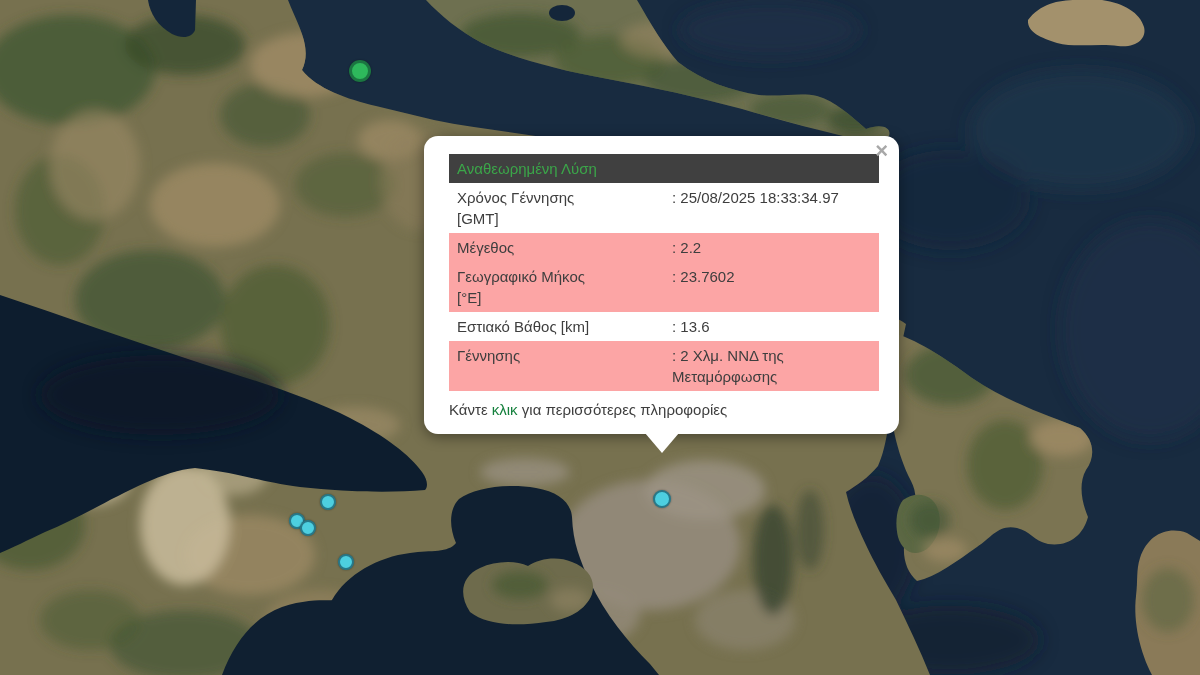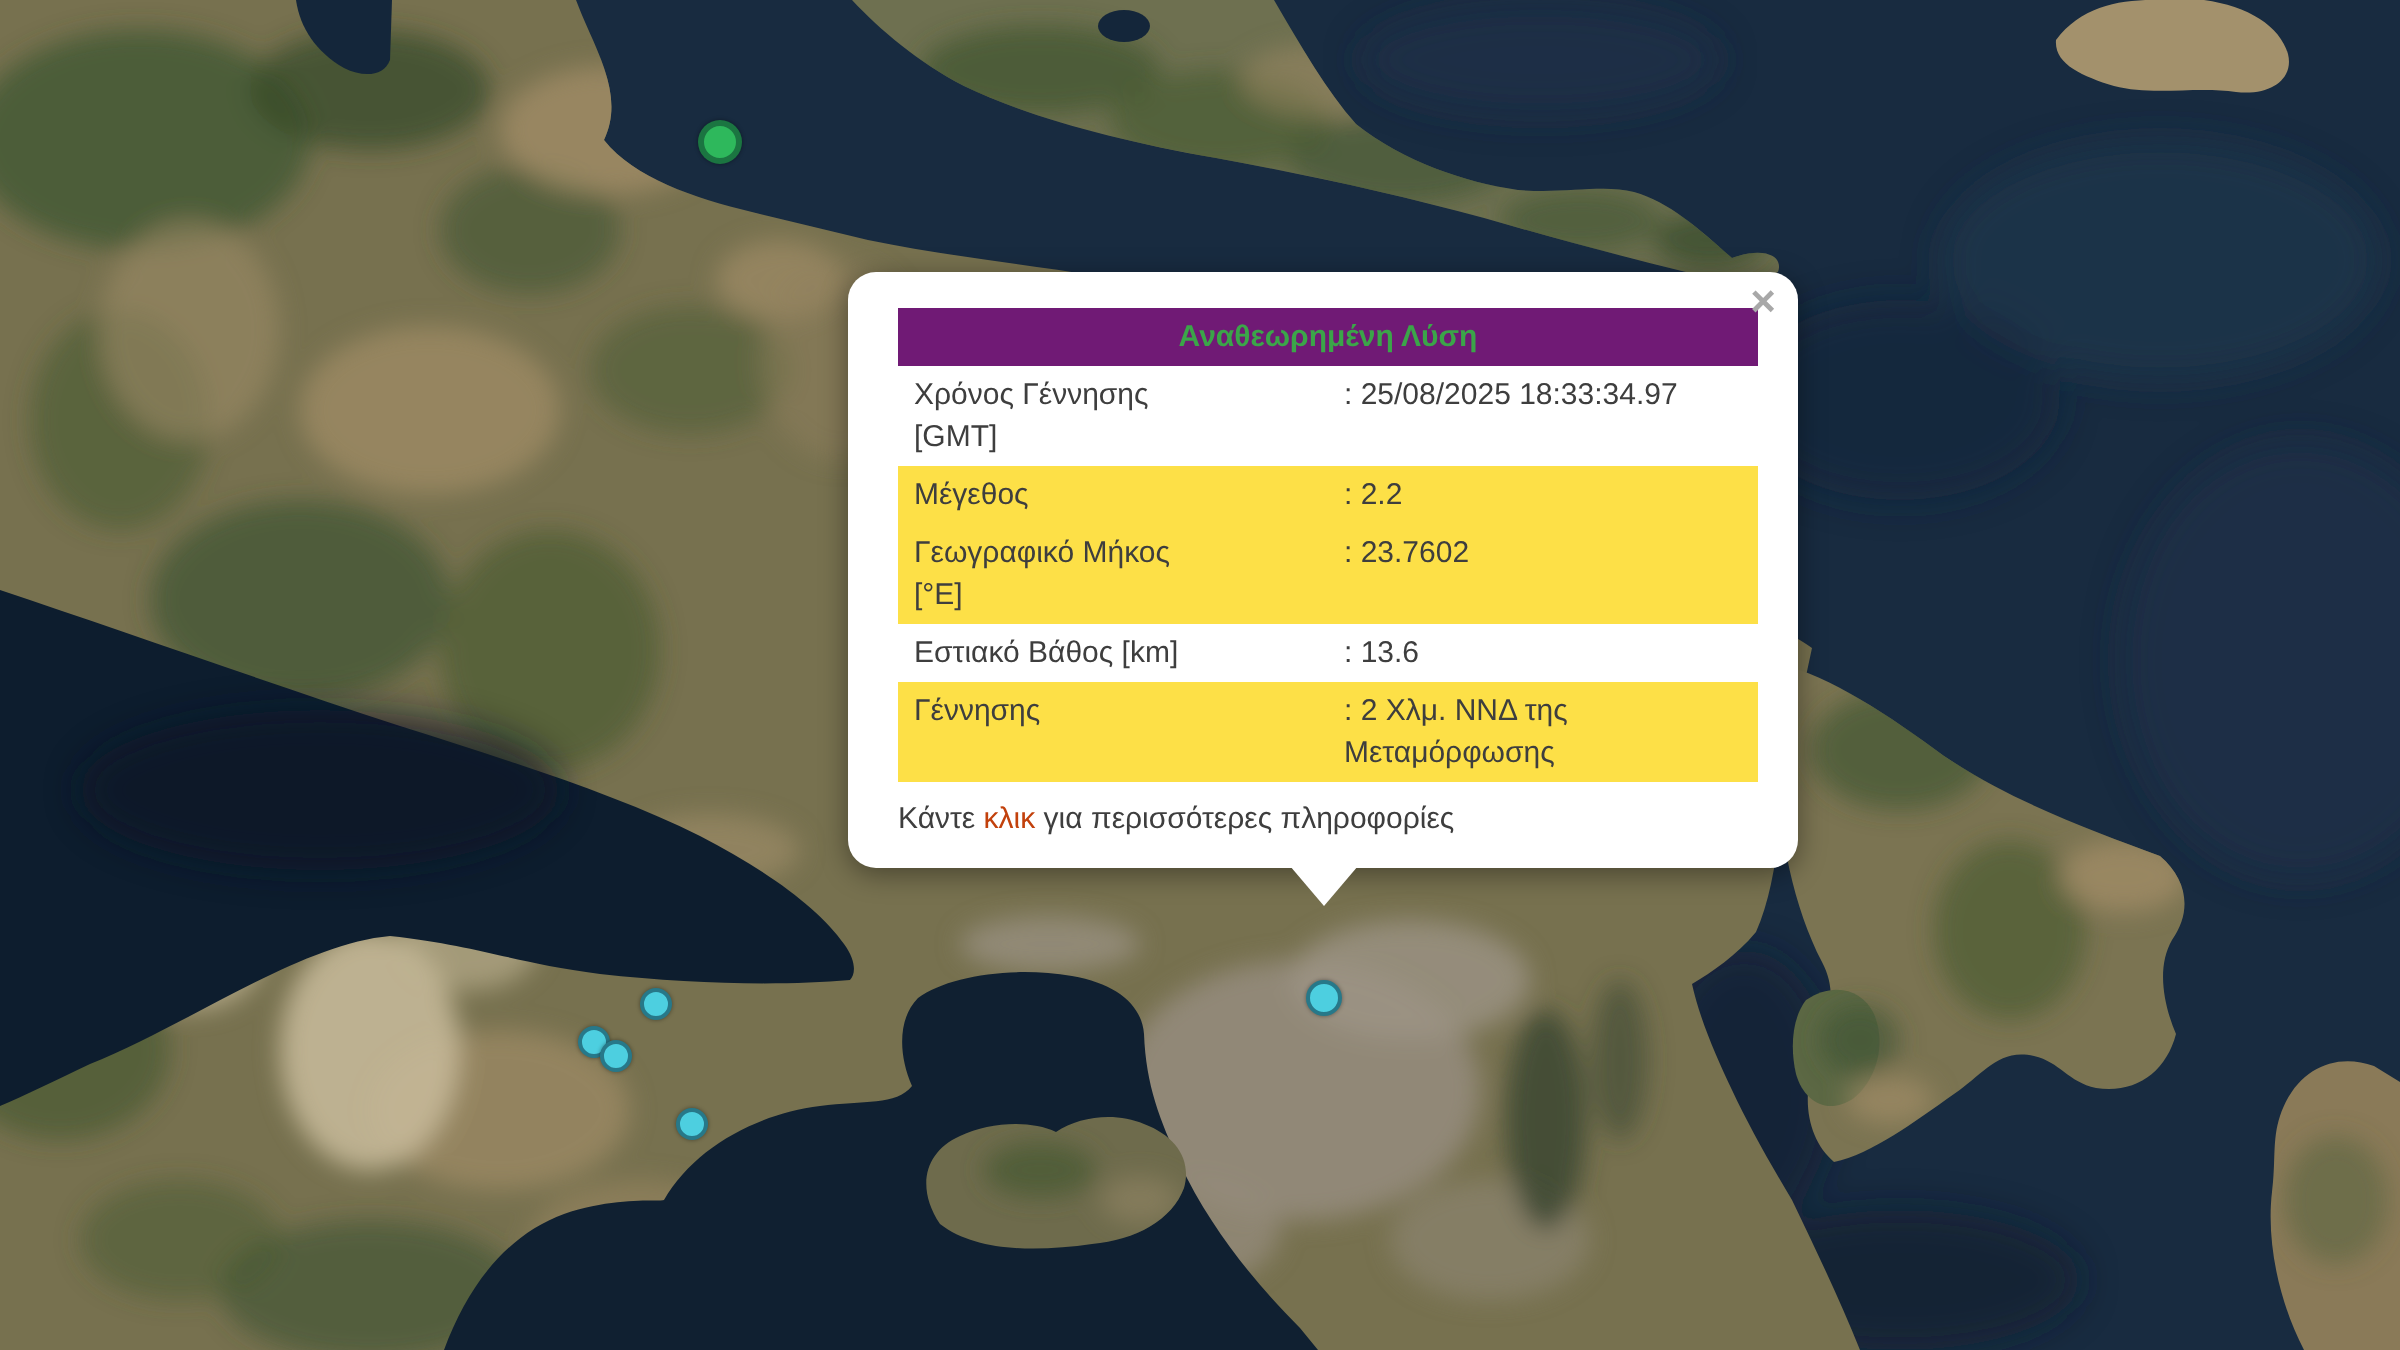--- a/index.html
+++ b/index.html
@@ -38,31 +38,31 @@
     position:absolute;top:4px;right:11px;
     font-size:22px;line-height:22px;color:#a8a8a8;
     font-weight:bold;cursor:pointer;user-select:none;
     font-family:"Liberation Sans",sans-serif;
   }
   table.info{
     width:430px;border-collapse:collapse;
     font-size:15px;color:#3E3E3E;table-layout:fixed;
   }
   table.info td{padding:4px 8px;vertical-align:top;line-height:21px;}
-  table.info tr.shade td{background:#fde047;}
+  table.info tr.shade td{background:#fca5a5;}
   td.hdr{
-    text-align:center;font-weight:bold;color:#3BA549;
-    padding:2px 4px;background:#701a75;
+    text-align:left;font-weight:normal;color:#3BA549;
+    padding:2px 4px;background:#404040;
   }
   td.lbl{width:192px;}
   td.val{padding-left:6px;}
   .l2{display:block;}
   .l2:empty{display:none;}
   .popup-footer{margin-top:8px;font-size:15px;color:#3E3E3E;line-height:21px;}
-  .popup-footer .lnk{color:#c2410c;cursor:pointer;}
+  .popup-footer .lnk{color:#15803d;cursor:pointer;}
 </style>
 </head>
 <body>
 
 <div class="map-viewport">
 <svg width="1200" height="675" viewBox="0 0 1200 675">
   <defs>
     <filter id="tex" x="-50%" y="-50%" width="200%" height="200%">
           <feGaussianBlur stdDeviation="6"></feGaussianBlur>
         </filter>

